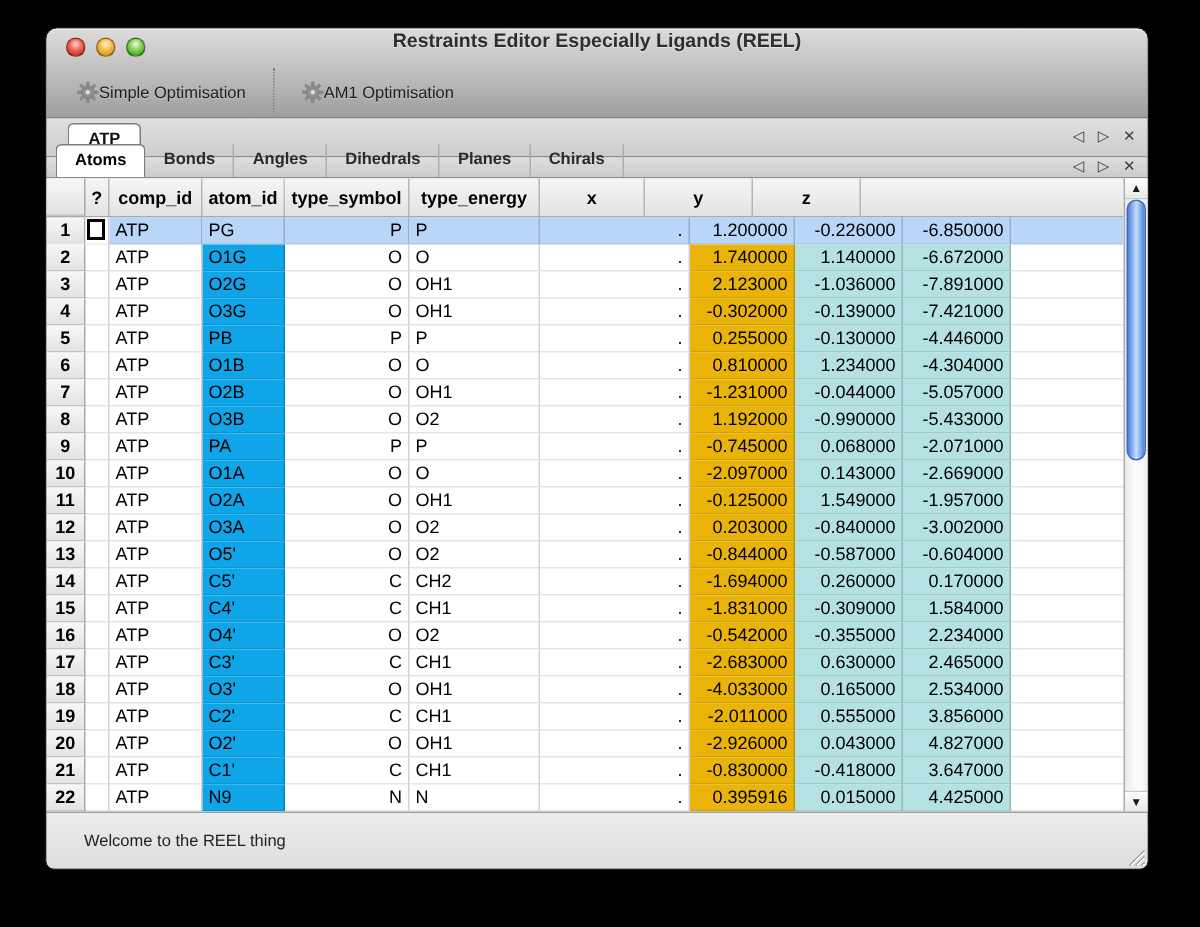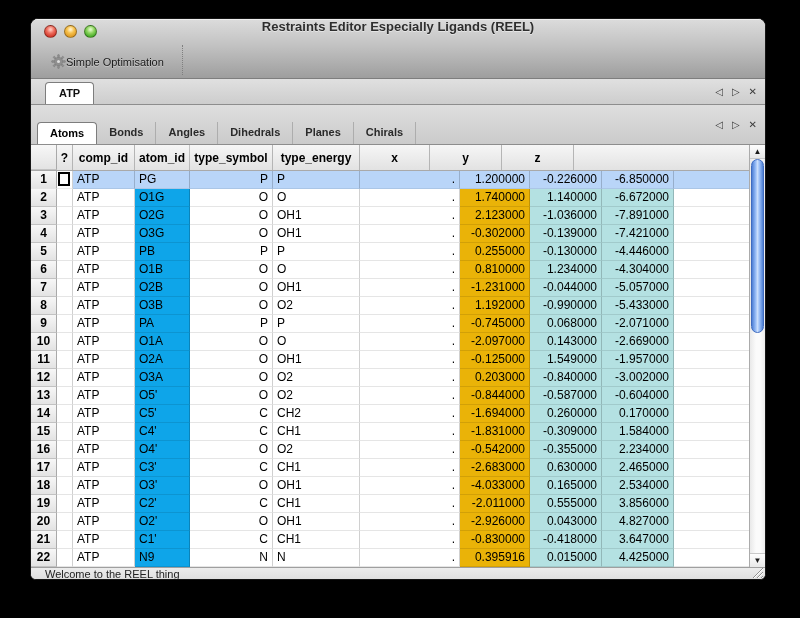--- a/index.html
+++ b/index.html
@@ -27,21 +27,21 @@
     padding:0 10px;background:none;border:none;cursor:default;height:32px;}
   .tool-btn .glabel{font-size:11px;color:#1c1c1c;margin-top:1px;text-shadow:0 1px 0 rgba(255,255,255,.35);}
   .tool-sep{border-left:1px dotted #7f7f7f;height:30px;margin:0 8px;}
 
   
   .doc-tabbar{height:26px;flex:none;background:linear-gradient(#e0e0e0,#cdcdcd);
     border-bottom:1px solid #8d8d8d;display:flex;align-items:flex-end;position:relative;}
   .doc-tab{margin-left:14px;height:22px;line-height:20px;padding:0 13px;background:#fff;
     border:1px solid #7d7d7d;border-bottom:none;border-radius:4px 4px 0 0;
     font-size:11px;font-weight:bold;color:#111;}
-  .sub-tabbar{height:40px;flex:none;background:linear-gradient(#dedede,#cbcbcb);
+  .sub-tabbar{height:14px;flex:none;background:linear-gradient(#dedede,#cbcbcb);
     border-bottom:1px solid #8d8d8d;display:flex;align-items:flex-end;position:relative;}
   .subtab{height:22px;line-height:20px;padding:0 12px;font-size:11px;color:#2a2a2a;
     border-right:1px solid #adadad;font-weight:bold;}
   .subtab:first-child{margin-left:6px;}
   .subtab.active{background:#fff;border:1px solid #7d7d7d;border-bottom:none;
     border-radius:4px 4px 0 0;color:#000;}
   .tabnav{position:absolute;right:8px;top:0;height:100%;display:flex;align-items:center;gap:9px;}
   .tabnav span{font-size:10px;color:#3c3c3c;line-height:1;}
 
   
@@ -78,21 +78,21 @@
     font-size:8px;color:#1a1a1a;background:linear-gradient(#fdfdfd,#e8e8e8);border-bottom:1px solid #c9c9c9;}
   .sc-btn.down{border-top:1px solid #c9c9c9;border-bottom:none;}
   .sc-track{flex:1;position:relative;background:linear-gradient(90deg,#e9e9e9,#fbfbfb 40%,#fbfbfb 70%,#ededed);}
   .sc-thumb{position:absolute;left:1px;top:0;width:13px;height:174px;border-radius:7px;
     border:1px solid #3f6cc0;
     background:linear-gradient(90deg,#4e7fd4,#8fb6f4 30%,#c9defc 50%,#8fb6f4 72%,#4e7fd4);}
 
   
   .statusbar{flex:1;background:linear-gradient(#ececec,#dedede);border-top:1px solid #9f9f9f;
     display:flex;align-items:center;position:relative;}
-  .status-text{font-size:11px;color:#222;padding-left:14px;}
+  .status-text{font-size:11px;color:#222;padding-left:25px;}
   .grip{position:absolute;right:1px;bottom:1px;}
 
   .gear{display:block;}
 </style>
 </head>
 <body>
 
 <div class="window">
 
   <div class="chrome">
@@ -116,20 +116,37 @@
             <rect x="8.8" y="0.8" width="2.4" height="4.4" rx="0.8" transform="rotate(225 10 10)"></rect>
             <rect x="8.8" y="0.8" width="2.4" height="4.4" rx="0.8" transform="rotate(270 10 10)"></rect>
             <rect x="8.8" y="0.8" width="2.4" height="4.4" rx="0.8" transform="rotate(315 10 10)"></rect>
             <circle cx="10" cy="10" r="5.6"></circle>
           </g>
           <circle cx="10" cy="10" r="2" fill="#dedede"></circle>
         </svg>
         <span class="glabel">Simple Optimisation</span>
       </button>
       <div class="tool-sep"></div>
+      <button class="tool-btn">
+        <svg class="gear" width="15" height="15" viewBox="0 0 20 20">
+          <g fill="#8f8f8f" stroke="#6a6a6a" stroke-width="0.4">
+            <rect x="8.8" y="0.8" width="2.4" height="4.4" rx="0.8"></rect>
+            <rect x="8.8" y="0.8" width="2.4" height="4.4" rx="0.8" transform="rotate(45 10 10)"></rect>
+            <rect x="8.8" y="0.8" width="2.4" height="4.4" rx="0.8" transform="rotate(90 10 10)"></rect>
+            <rect x="8.8" y="0.8" width="2.4" height="4.4" rx="0.8" transform="rotate(135 10 10)"></rect>
+            <rect x="8.8" y="0.8" width="2.4" height="4.4" rx="0.8" transform="rotate(180 10 10)"></rect>
+            <rect x="8.8" y="0.8" width="2.4" height="4.4" rx="0.8" transform="rotate(225 10 10)"></rect>
+            <rect x="8.8" y="0.8" width="2.4" height="4.4" rx="0.8" transform="rotate(270 10 10)"></rect>
+            <rect x="8.8" y="0.8" width="2.4" height="4.4" rx="0.8" transform="rotate(315 10 10)"></rect>
+            <circle cx="10" cy="10" r="5.6"></circle>
+          </g>
+          <circle cx="10" cy="10" r="2" fill="#dedede"></circle>
+        </svg>
+        <span class="glabel">AM1 Optimisation</span>
+      </button>
     </div>
   </div>
 
   <div class="doc-tabbar">
     <div class="doc-tab">ATP</div>
     <div class="tabnav">
       <span>◁</span>
       <span>▷</span>
       <span>✕</span>
     </div>

